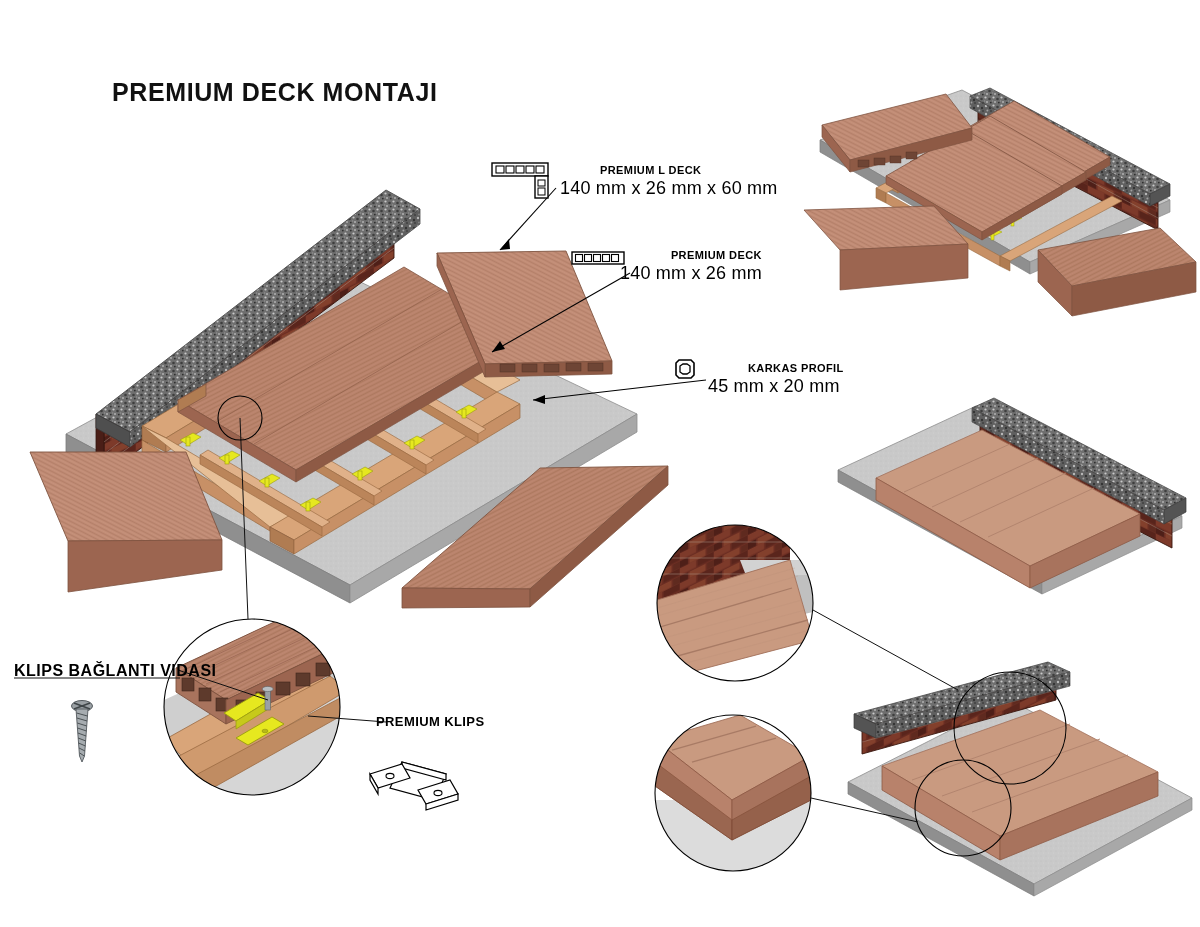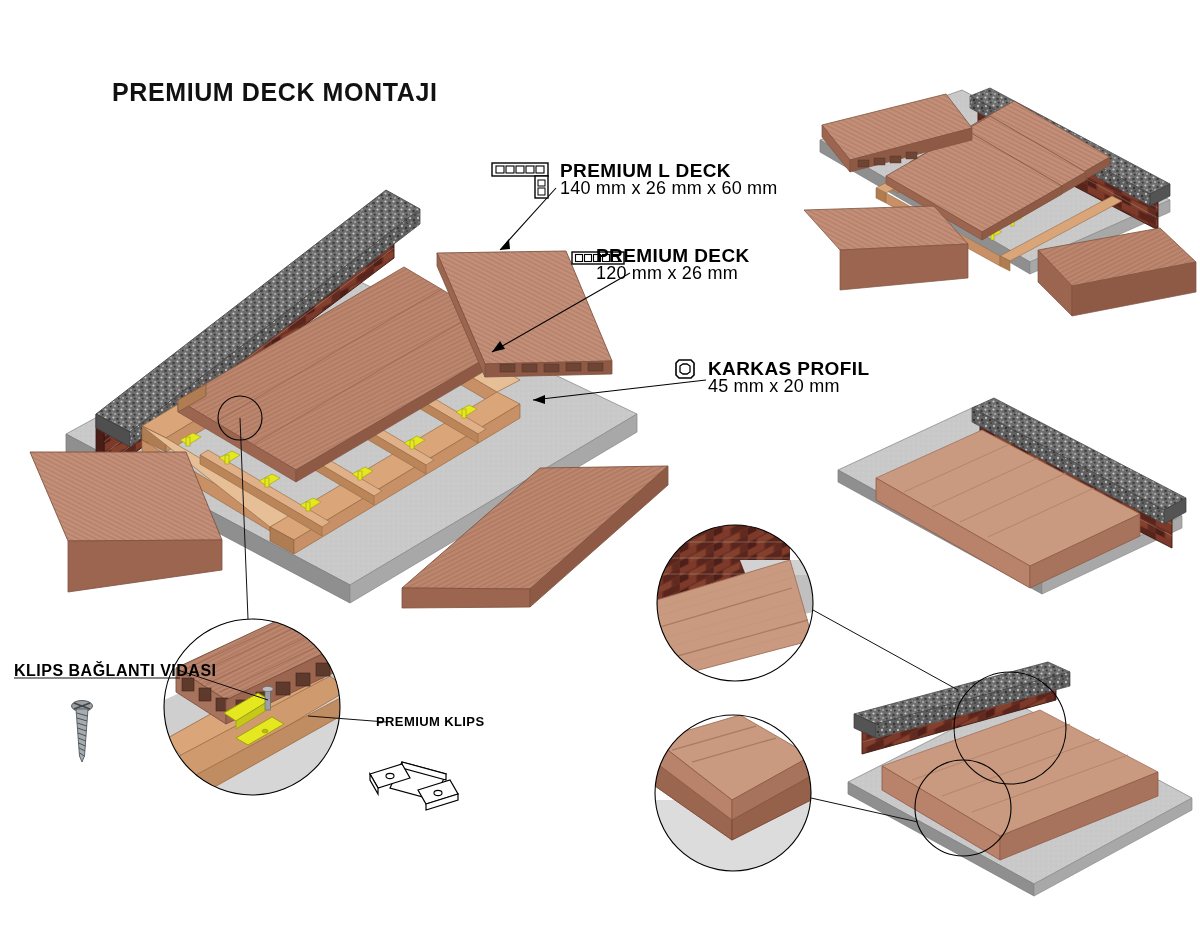--- a/index.html
+++ b/index.html
@@ -8,24 +8,24 @@
     font-family:"Liberation Sans", sans-serif;
     position:relative;overflow:hidden;
   }
   #stage{position:absolute;left:0;top:0;width:1200px;height:810px;}
   .page-title{
     position:absolute;left:112px;top:78px;
     font-size:25px;font-weight:bold;letter-spacing:0.6px;
     color:#111;white-space:nowrap;
   }
   .lbl{position:absolute;white-space:nowrap;color:#000;}
-  .lbl .t1{font-size:19px;font-weight:bold;letter-spacing:0.4px;line-height:17px;}
+  .lbl .t1{font-size:11px;font-weight:bold;letter-spacing:0.4px;line-height:17px;margin-left:40px;}
   .lbl .t2{font-size:18px;font-weight:400;letter-spacing:0.2px;line-height:18px;}
   .lbl-ldeck{left:560px;top:162px;}
-  .lbl-deck{left:596px;top:247px;}
+  .lbl-deck{left:620px;top:247px;text-align:right;}
   .lbl-karkas{left:708px;top:360px;}
   .lbl-vida{left:14px;top:662px;font-size:16px;font-weight:bold;letter-spacing:0.5px;}
   .lbl-klips{left:376px;top:714px;font-size:13px;font-weight:bold;letter-spacing:0.4px;}
   svg{display:block;}
   .ln{stroke:#000;stroke-width:1.1;fill:none;}
   .lnthin{stroke:#111;stroke-width:1;fill:none;}
 </style>
 </head>
 <body>
 
@@ -574,21 +574,21 @@
     </g>
   </svg>
 
   <div class="lbl lbl-ldeck">
     <div class="t1">PREMIUM L DECK</div>
     <div class="t2">140 mm x 26 mm x 60 mm</div>
   </div>
 
   <div class="lbl lbl-deck">
     <div class="t1">PREMIUM DECK</div>
-    <div class="t2">120 mm x 26 mm</div>
+    <div class="t2">140 mm x 26 mm</div>
   </div>
 
   <div class="lbl lbl-karkas">
     <div class="t1">KARKAS PROFIL</div>
     <div class="t2">45 mm x 20 mm</div>
   </div>
 
   <div class="lbl lbl-vida">KLIPS BAĞLANTI VIDASI</div>
 
   <div class="lbl lbl-klips">PREMIUM KLIPS</div>

